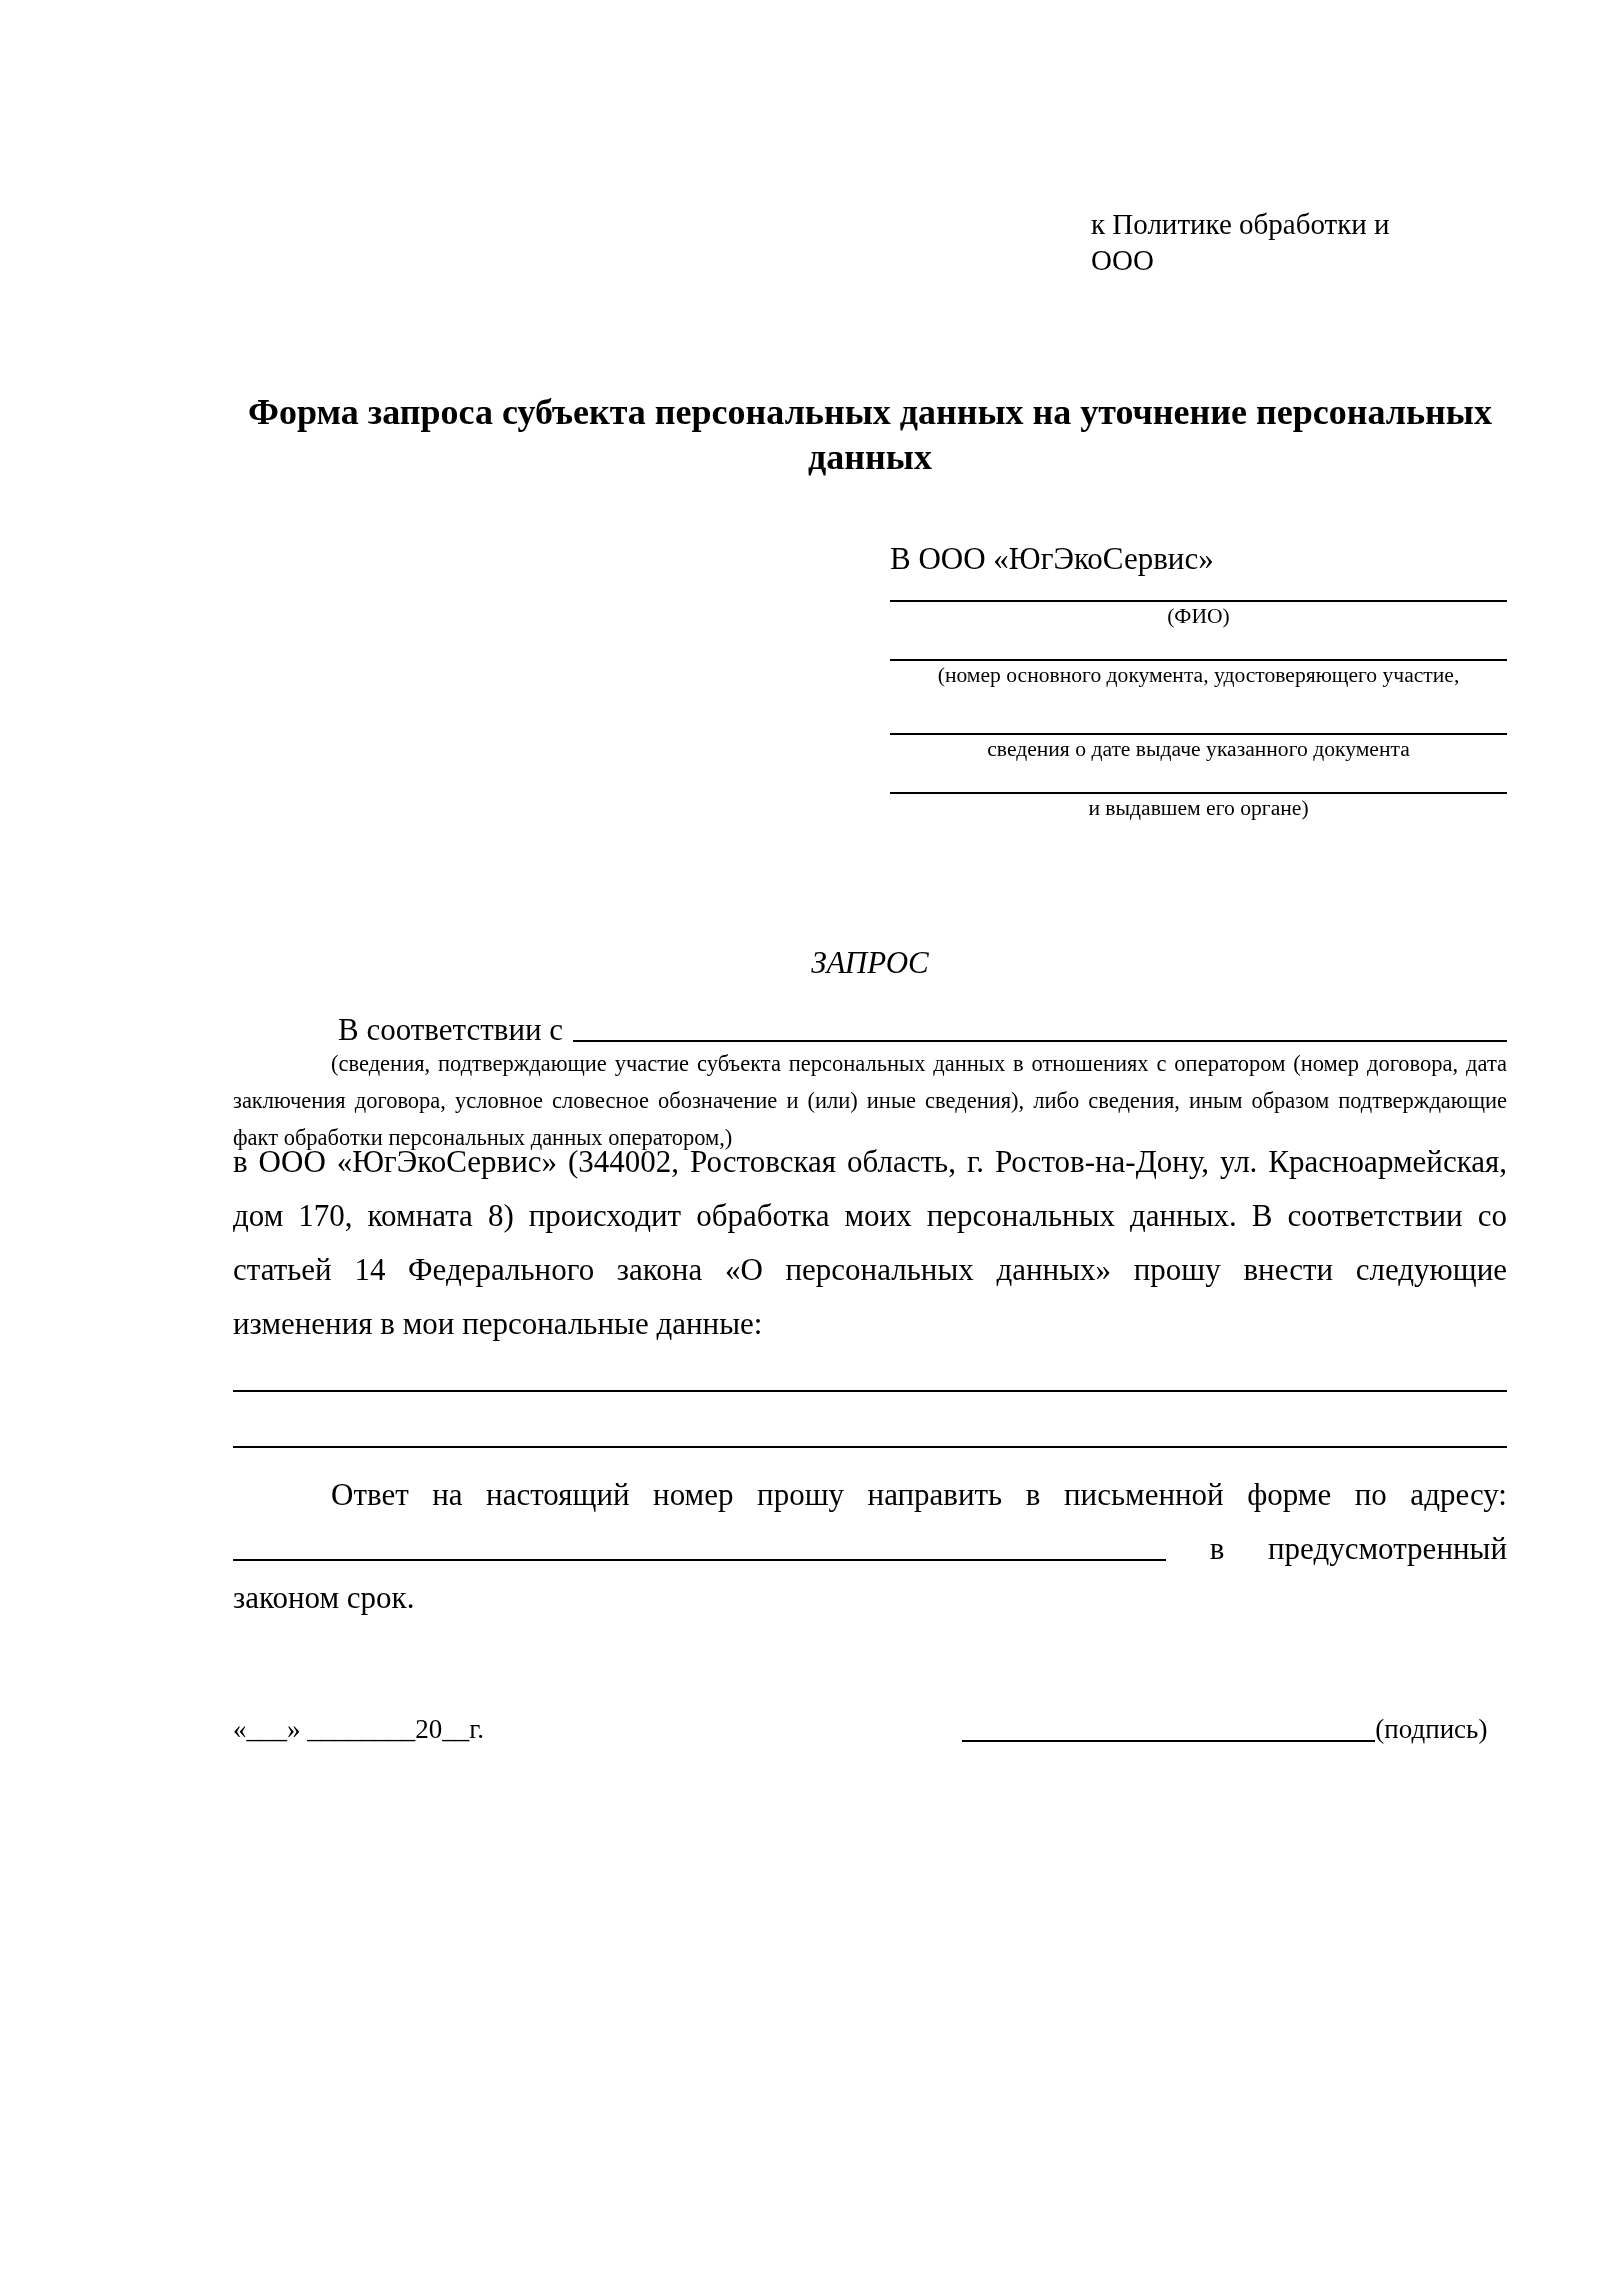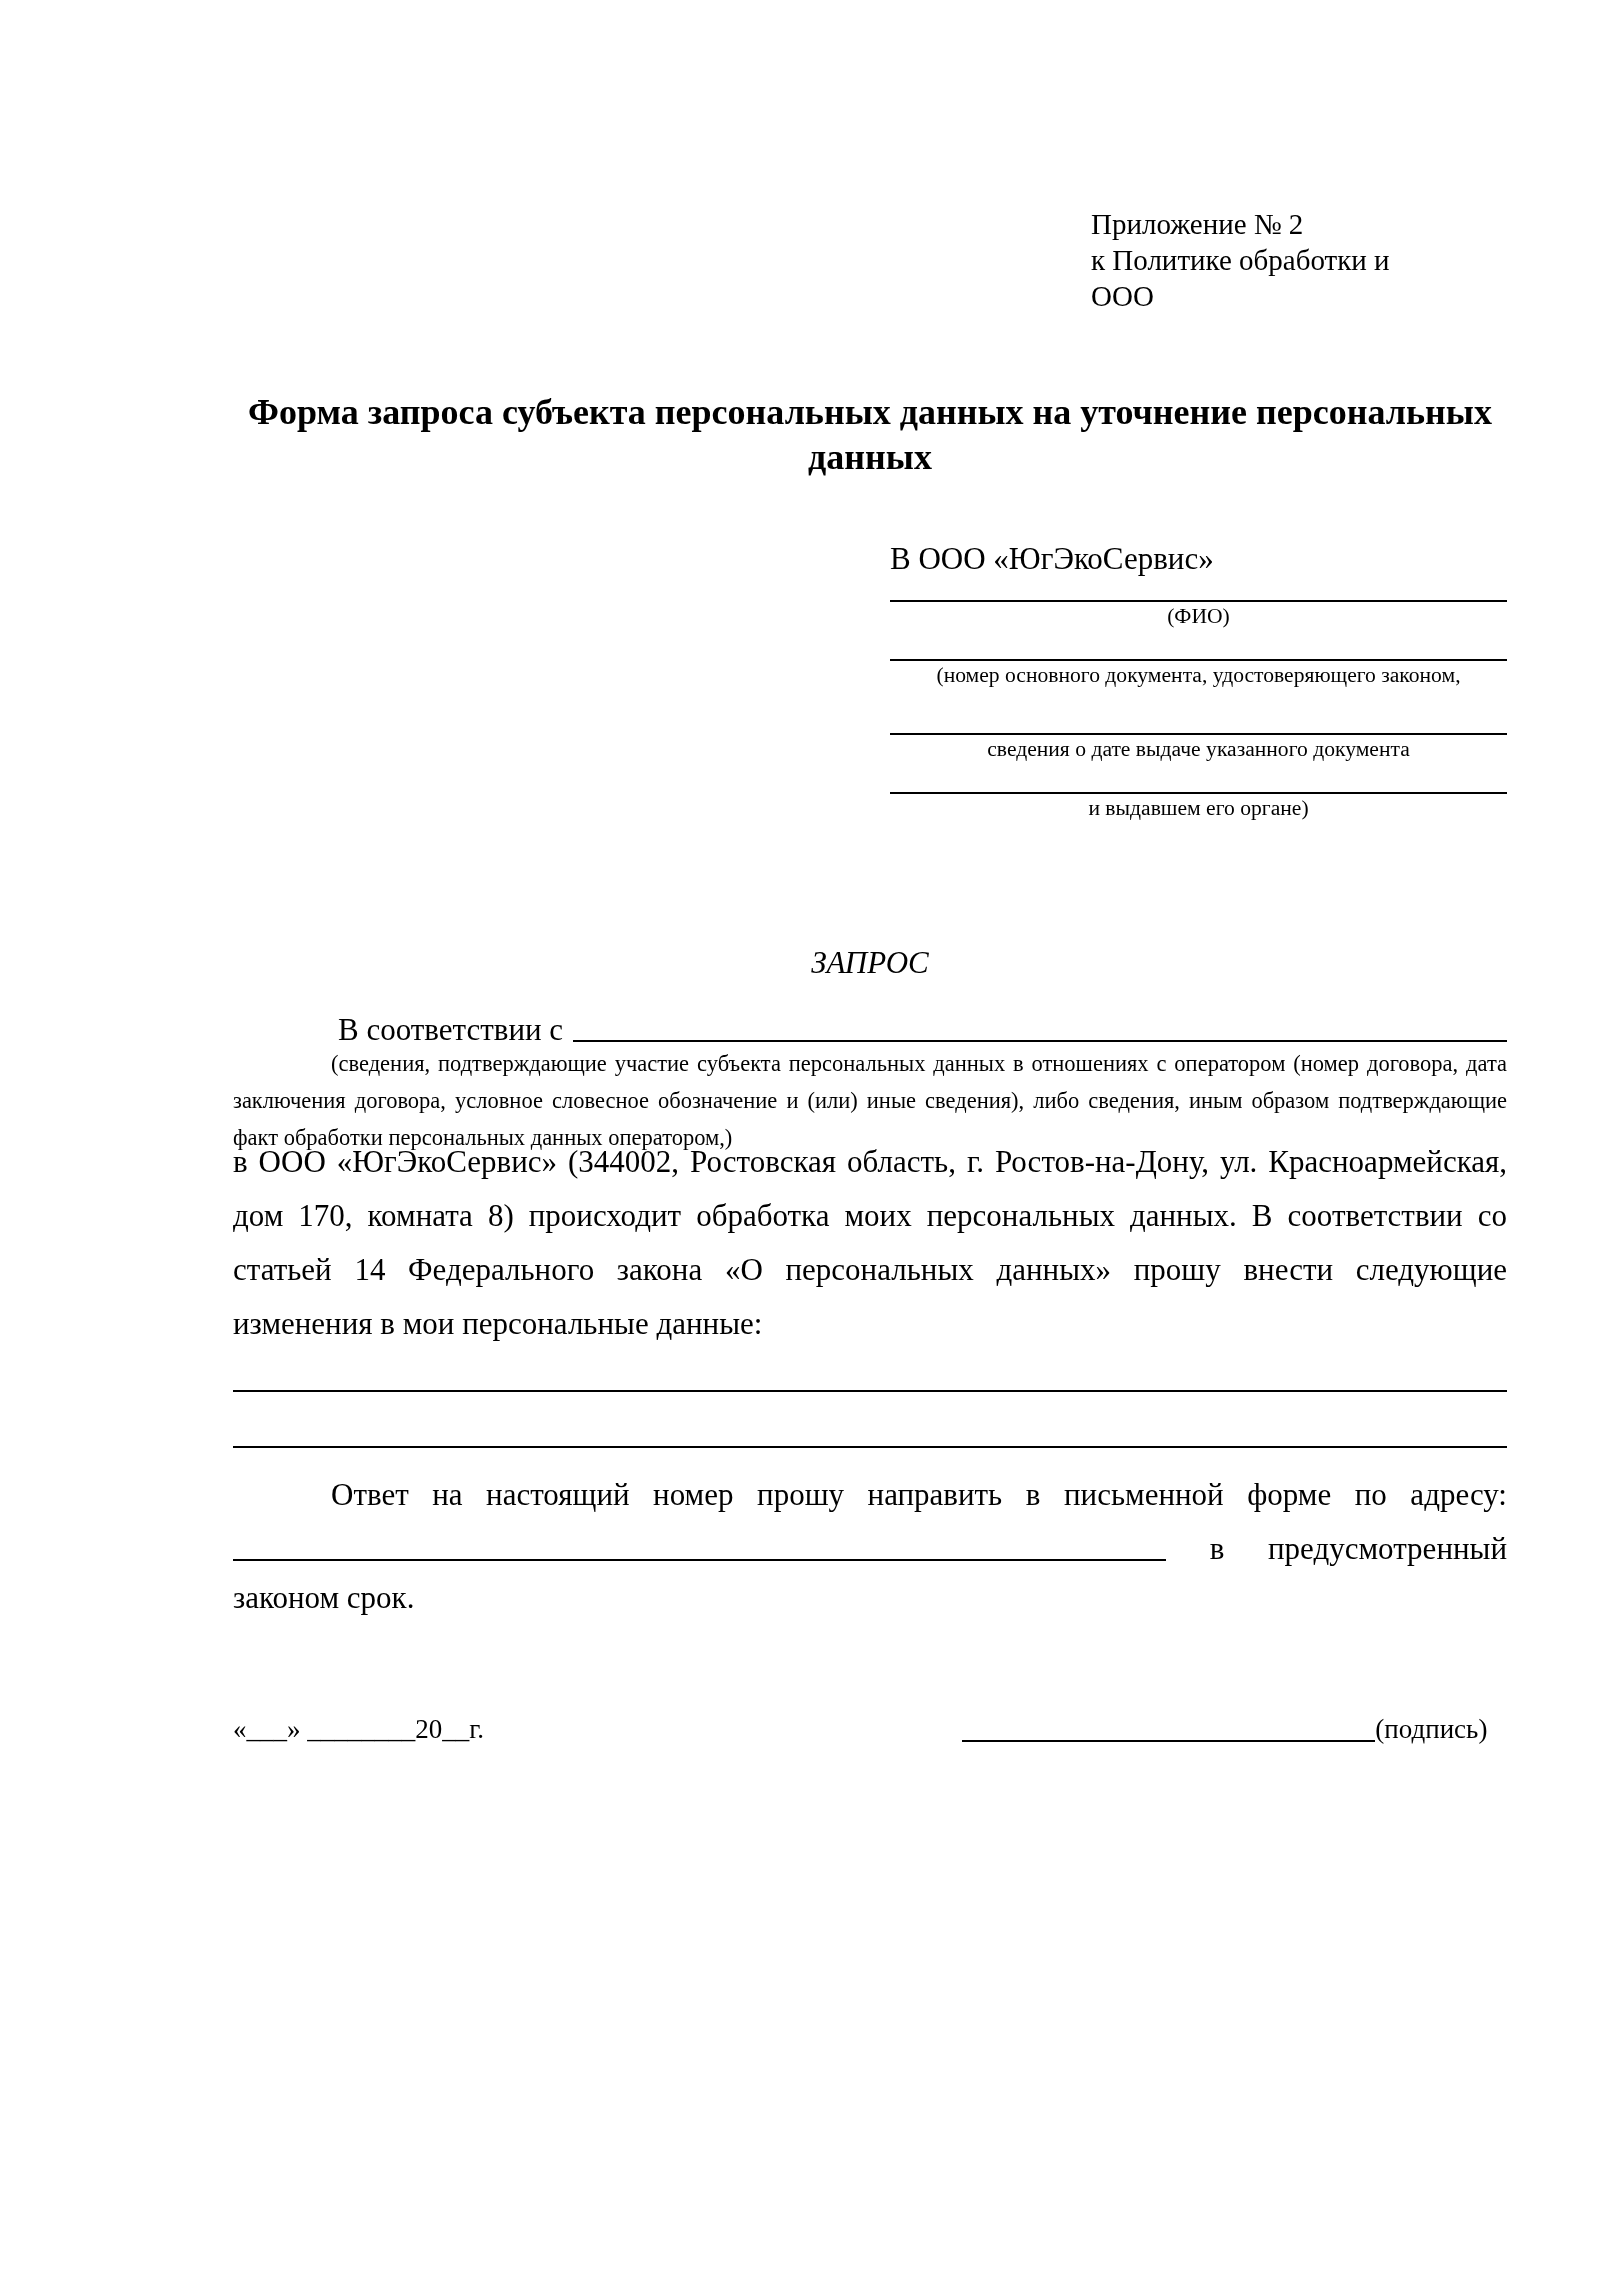--- a/index.html
+++ b/index.html
@@ -51,33 +51,32 @@
   .sign-fill{width:413px;border-bottom:2.9px solid #000;margin-bottom:6.9px;}
   .sign-caption{line-height:39px;white-space:nowrap;}
 </style>
 </head>
 <body>
 
 <div class="page">
   <div class="content">
 
     <div class="abs appendix">
-      <div>Приложение № 2</div>
       <div>к Политике обработки и</div>
       <div>ООО</div>
     </div>
 
     <div class="abs doc-title">Форма запроса субъекта персональных данных на уточнение персональных данных</div>
 
     <div class="abs addressee">
       <div>В ООО «ЮгЭкоСервис»</div>
       <div class="addr-line l1"></div>
       <div class="addr-caption">(ФИО)</div>
       <div class="addr-line l2"></div>
-      <div class="addr-caption">(номер основного документа, удостоверяющего законом,</div>
+      <div class="addr-caption">(номер основного документа, удостоверяющего участие,</div>
       <div class="addr-line l3"></div>
       <div class="addr-caption">сведения о дате выдаче указанного документа</div>
       <div class="addr-line l4"></div>
       <div class="addr-caption">и выдавшем его органе)</div>
     </div>
 
     <div class="abs zapros">ЗАПРОС</div>
 
     <div class="abs accordance">
       <span class="prefix">В соответствии с</span>

